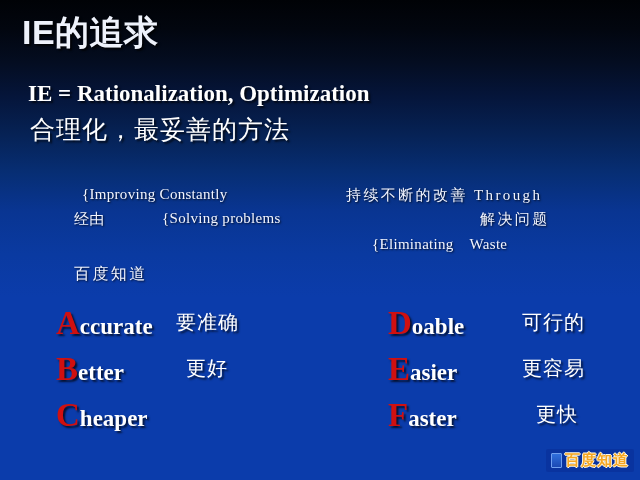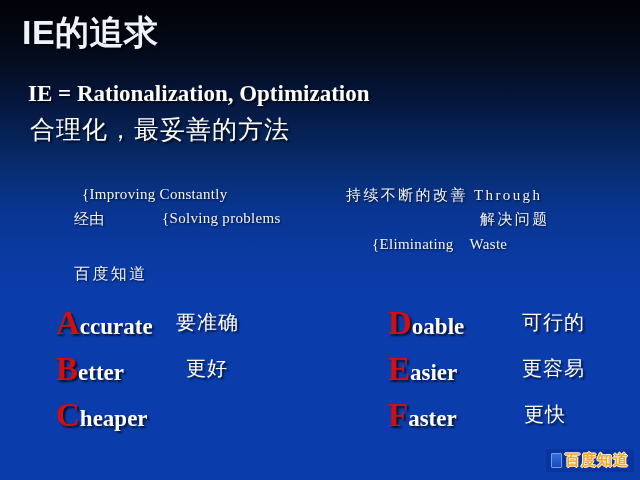--- a/index.html
+++ b/index.html
@@ -129,21 +129,21 @@
     text-shadow: 2px 2px 2px rgba(0,0,0,0.65);
   }
   .col-l-term  { left: 56px;  top: 0; }
   .col-l-trans { left: 176px; top: 4px; }
   .col-r-term  { left: 388px; top: 0; }
   .col-r-trans { left: 522px; top: 4px; }
 
   .row2 .col-l-trans { left: 186px; }
   .row3 .col-l-trans { left: 196px; }
   .row2 .col-r-trans { left: 522px; }
-  .row3 .col-r-trans { left: 524px; text-align: center; }
+  .row3 .col-r-trans { left: 536px; text-align: center; }
 
   
   .watermark {
     position: absolute;
     right: 6px;
     bottom: 8px;
     display: flex;
     align-items: center;
     background: rgba(10,44,150,0.55);
     padding: 2px 5px;

